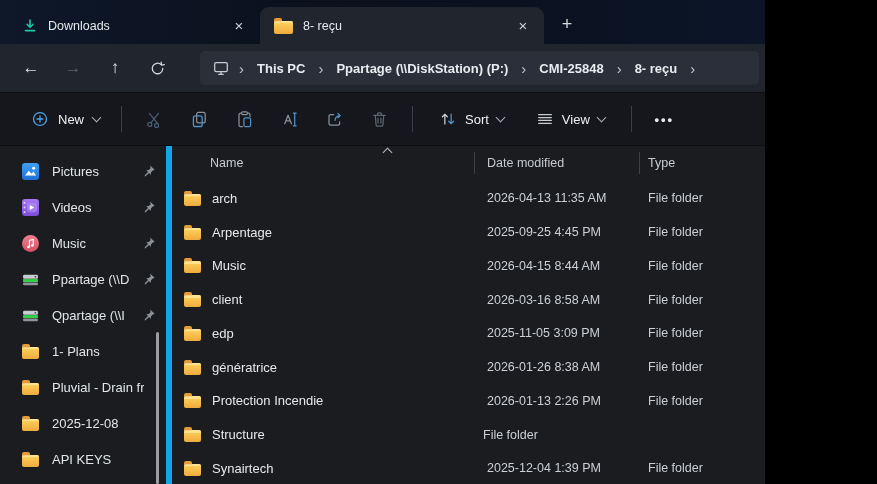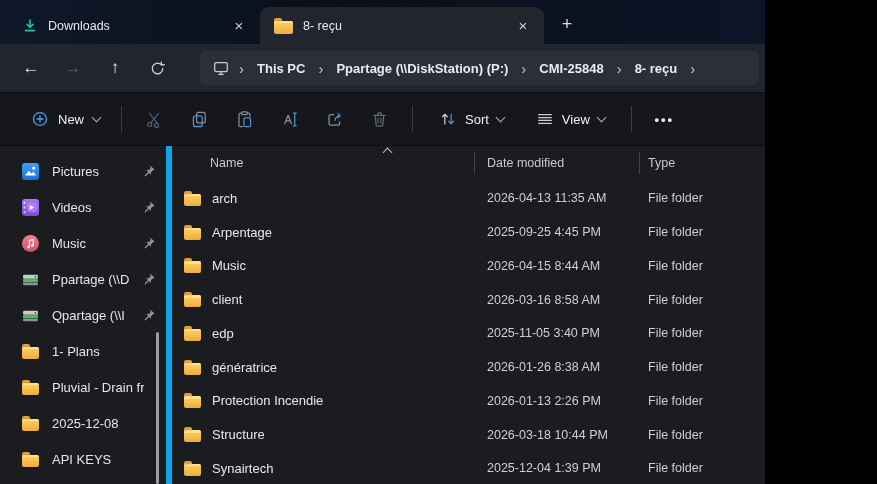--- a/index.html
+++ b/index.html
@@ -397,21 +397,21 @@
           </div>
         <div class="fr-date">2026-03-16 8:58 AM</div>
         <div class="fr-type">File folder</div>
         <div class="fr-size"></div>
       </div>
       <div class="frow">
         <div class="fr-name">
             <span class="fldr"></span>
             <span>edp</span>
           </div>
-        <div class="fr-date">2025-11-05 3:40 PM</div>
+        <div class="fr-date">2025-11-05 3:09 PM</div>
         <div class="fr-type">File folder</div>
         <div class="fr-size"></div>
       </div>
       <div class="frow">
         <div class="fr-name">
             <span class="fldr"></span>
             <span>génératrice</span>
           </div>
         <div class="fr-date">2026-01-26 8:38 AM</div>
         <div class="fr-type">File folder</div>
@@ -424,21 +424,20 @@
           </div>
         <div class="fr-date">2026-01-13 2:26 PM</div>
         <div class="fr-type">File folder</div>
         <div class="fr-size"></div>
       </div>
       <div class="frow">
         <div class="fr-name">
             <span class="fldr"></span>
             <span>Structure</span>
           </div>
-        <div class="fr-date">2026-03-18 10:44 PM</div>
         <div class="fr-type">File folder</div>
         <div class="fr-size"></div>
       </div>
       <div class="frow">
         <div class="fr-name">
             <span class="fldr"></span>
             <span>Synairtech</span>
           </div>
         <div class="fr-date">2025-12-04 1:39 PM</div>
         <div class="fr-type">File folder</div>

